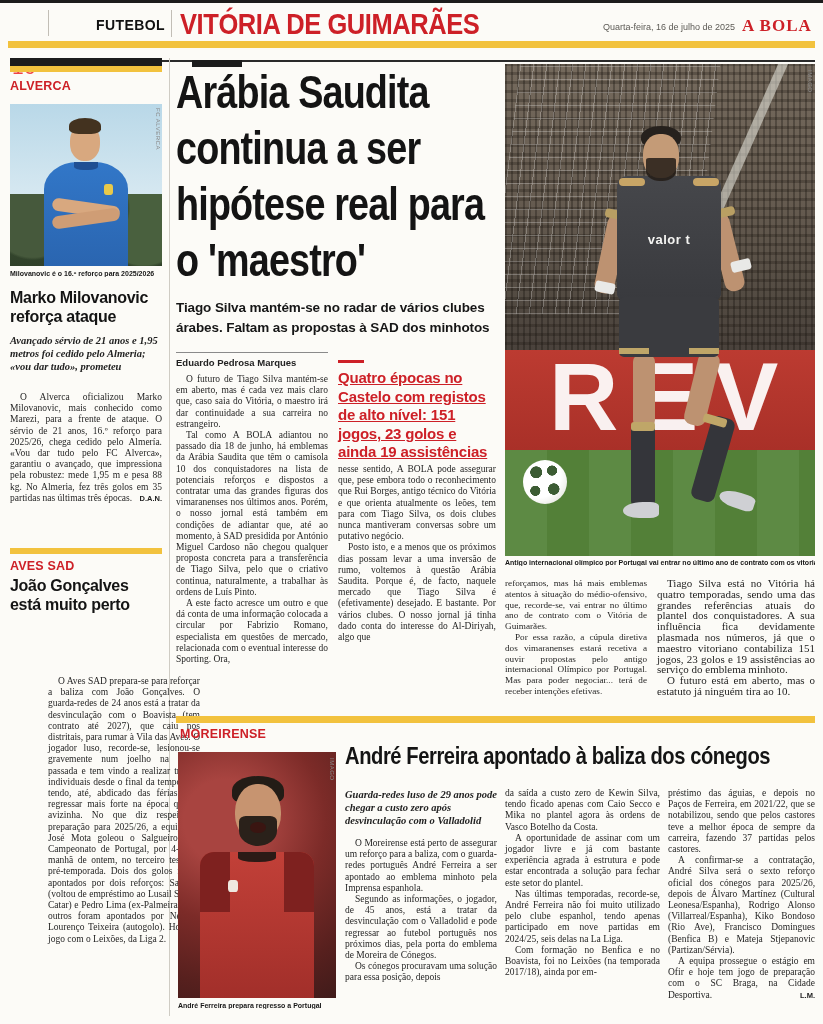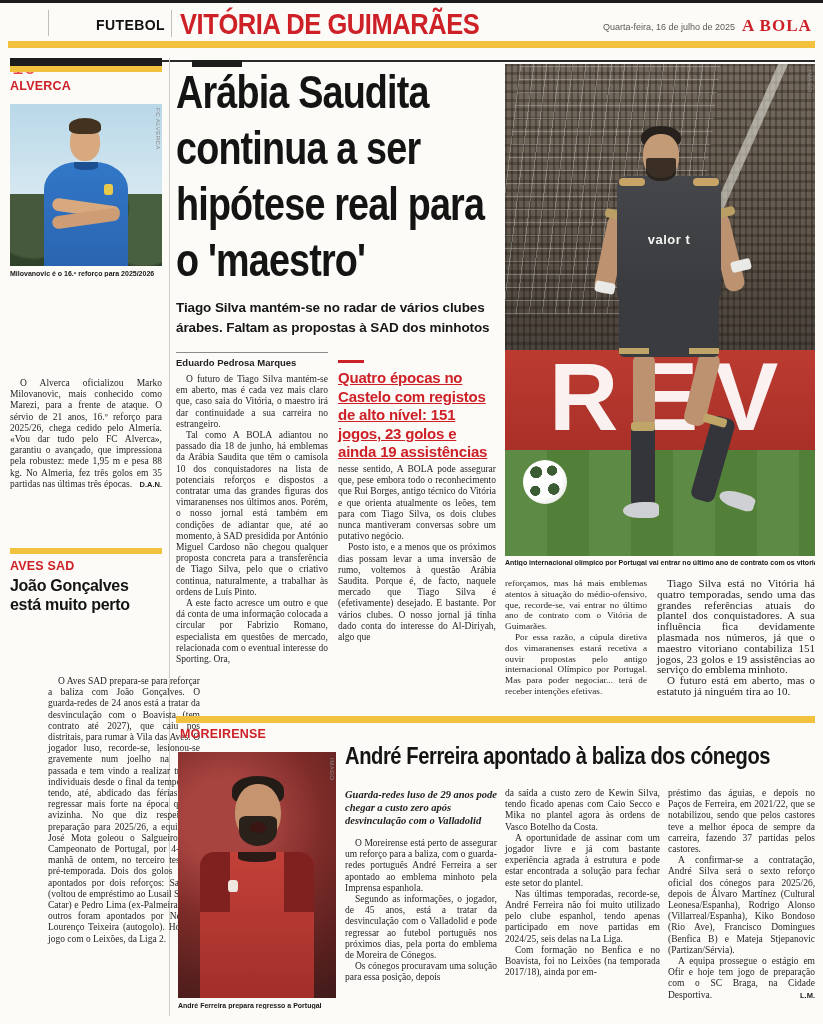--- a/index.html
+++ b/index.html
@@ -150,21 +150,23 @@
     <div class="alv-torso"></div>
     <div class="alv-collar"></div>
     <div class="alv-crest"></div>
     <div class="alv-arm1"></div>
     <div class="alv-arm2"></div>
     <div class="alv-head"></div>
     <div class="alv-hair"></div>
     <div class="credit">FC ALVERCA</div>
   </div>
   <div class="abs caption" style="left:10px;top:270px;width:152px;">Milovanovic é o 16.º reforço para 2025/2026</div>
-  <div class="abs col" style="left:10px;top:378px;width:152px;">
+  <div class="abs h-left" style="left:10px;top:288px;width:152px;">Marko Milovanovic reforça ataque</div>
+  <div class="abs lead" style="left:10px;top:334px;width:152px;">Avançado sérvio de 21 anos e 1,95 metros foi cedido pelo Almeria; «vou dar tudo», prometeu</div>
+  <div class="abs col" style="left:10px;top:392px;width:152px;">
     <p>O Alverca oficializou Marko Milovanovic, mais conhecido como Marezi, para a frente de ataque. O sérvio de 21 anos, 16.º reforço para 2025/26, chega cedido pelo Almería. «Vou dar tudo pelo FC Alverca», garantiu o avançado, que impressiona pela robustez: mede 1,95 m e pesa 88 kg. No Almeria, fez três golos em 35 partidas nas últimas três épocas.</p>
     <div class="sigline">D.A.N.</div>
   </div>
 
   <div class="abs goldbar gb-mid"></div>
   <div class="abs seclabel" style="left:10px;top:559px;">AVES SAD</div>
   <div class="abs h-left" style="left:10px;top:576px;width:152px;">João Gonçalves está muito perto</div>
   <div class="abs col" style="left:10px;top:676px;width:152px;margin-left:38px;">
     <p>O Aves SAD prepara-se para reforçar a baliza com João Gonçalves. O guarda-redes de 24 anos está a tratar da desvinculação com o Boavista (tem contrato até 2027), que caiu nos distritais, para rumar à Vila das Aves. O jogador luso, recorde-se, lesionou-se gravemente num joelho na época passada e tem vindo a realizar treinos individuais desde o final da temporada, tendo, até, abdicado das férias para regressar mais forte na época que se avizinha. No que diz respeito à preparação para 2025/26, a equipa de José Mota goleou o Salgueiros, do Campeonato de Portugal, por 4-1, na manhã de ontem, no terceiro teste da pré-temporada. Dois dos golos foram apontados por dois reforços: Sangaré (voltou de empréstimo ao Lusail SC, do Catar) e Pedro Lima (ex-Palmeiras). Os outros foram apontados por Nenê e Lourenço Teixeira (autogolo). Hoje há jogo com o Leixões, da Liga 2.</p>
     <div class="sigline">H.F.</div>

